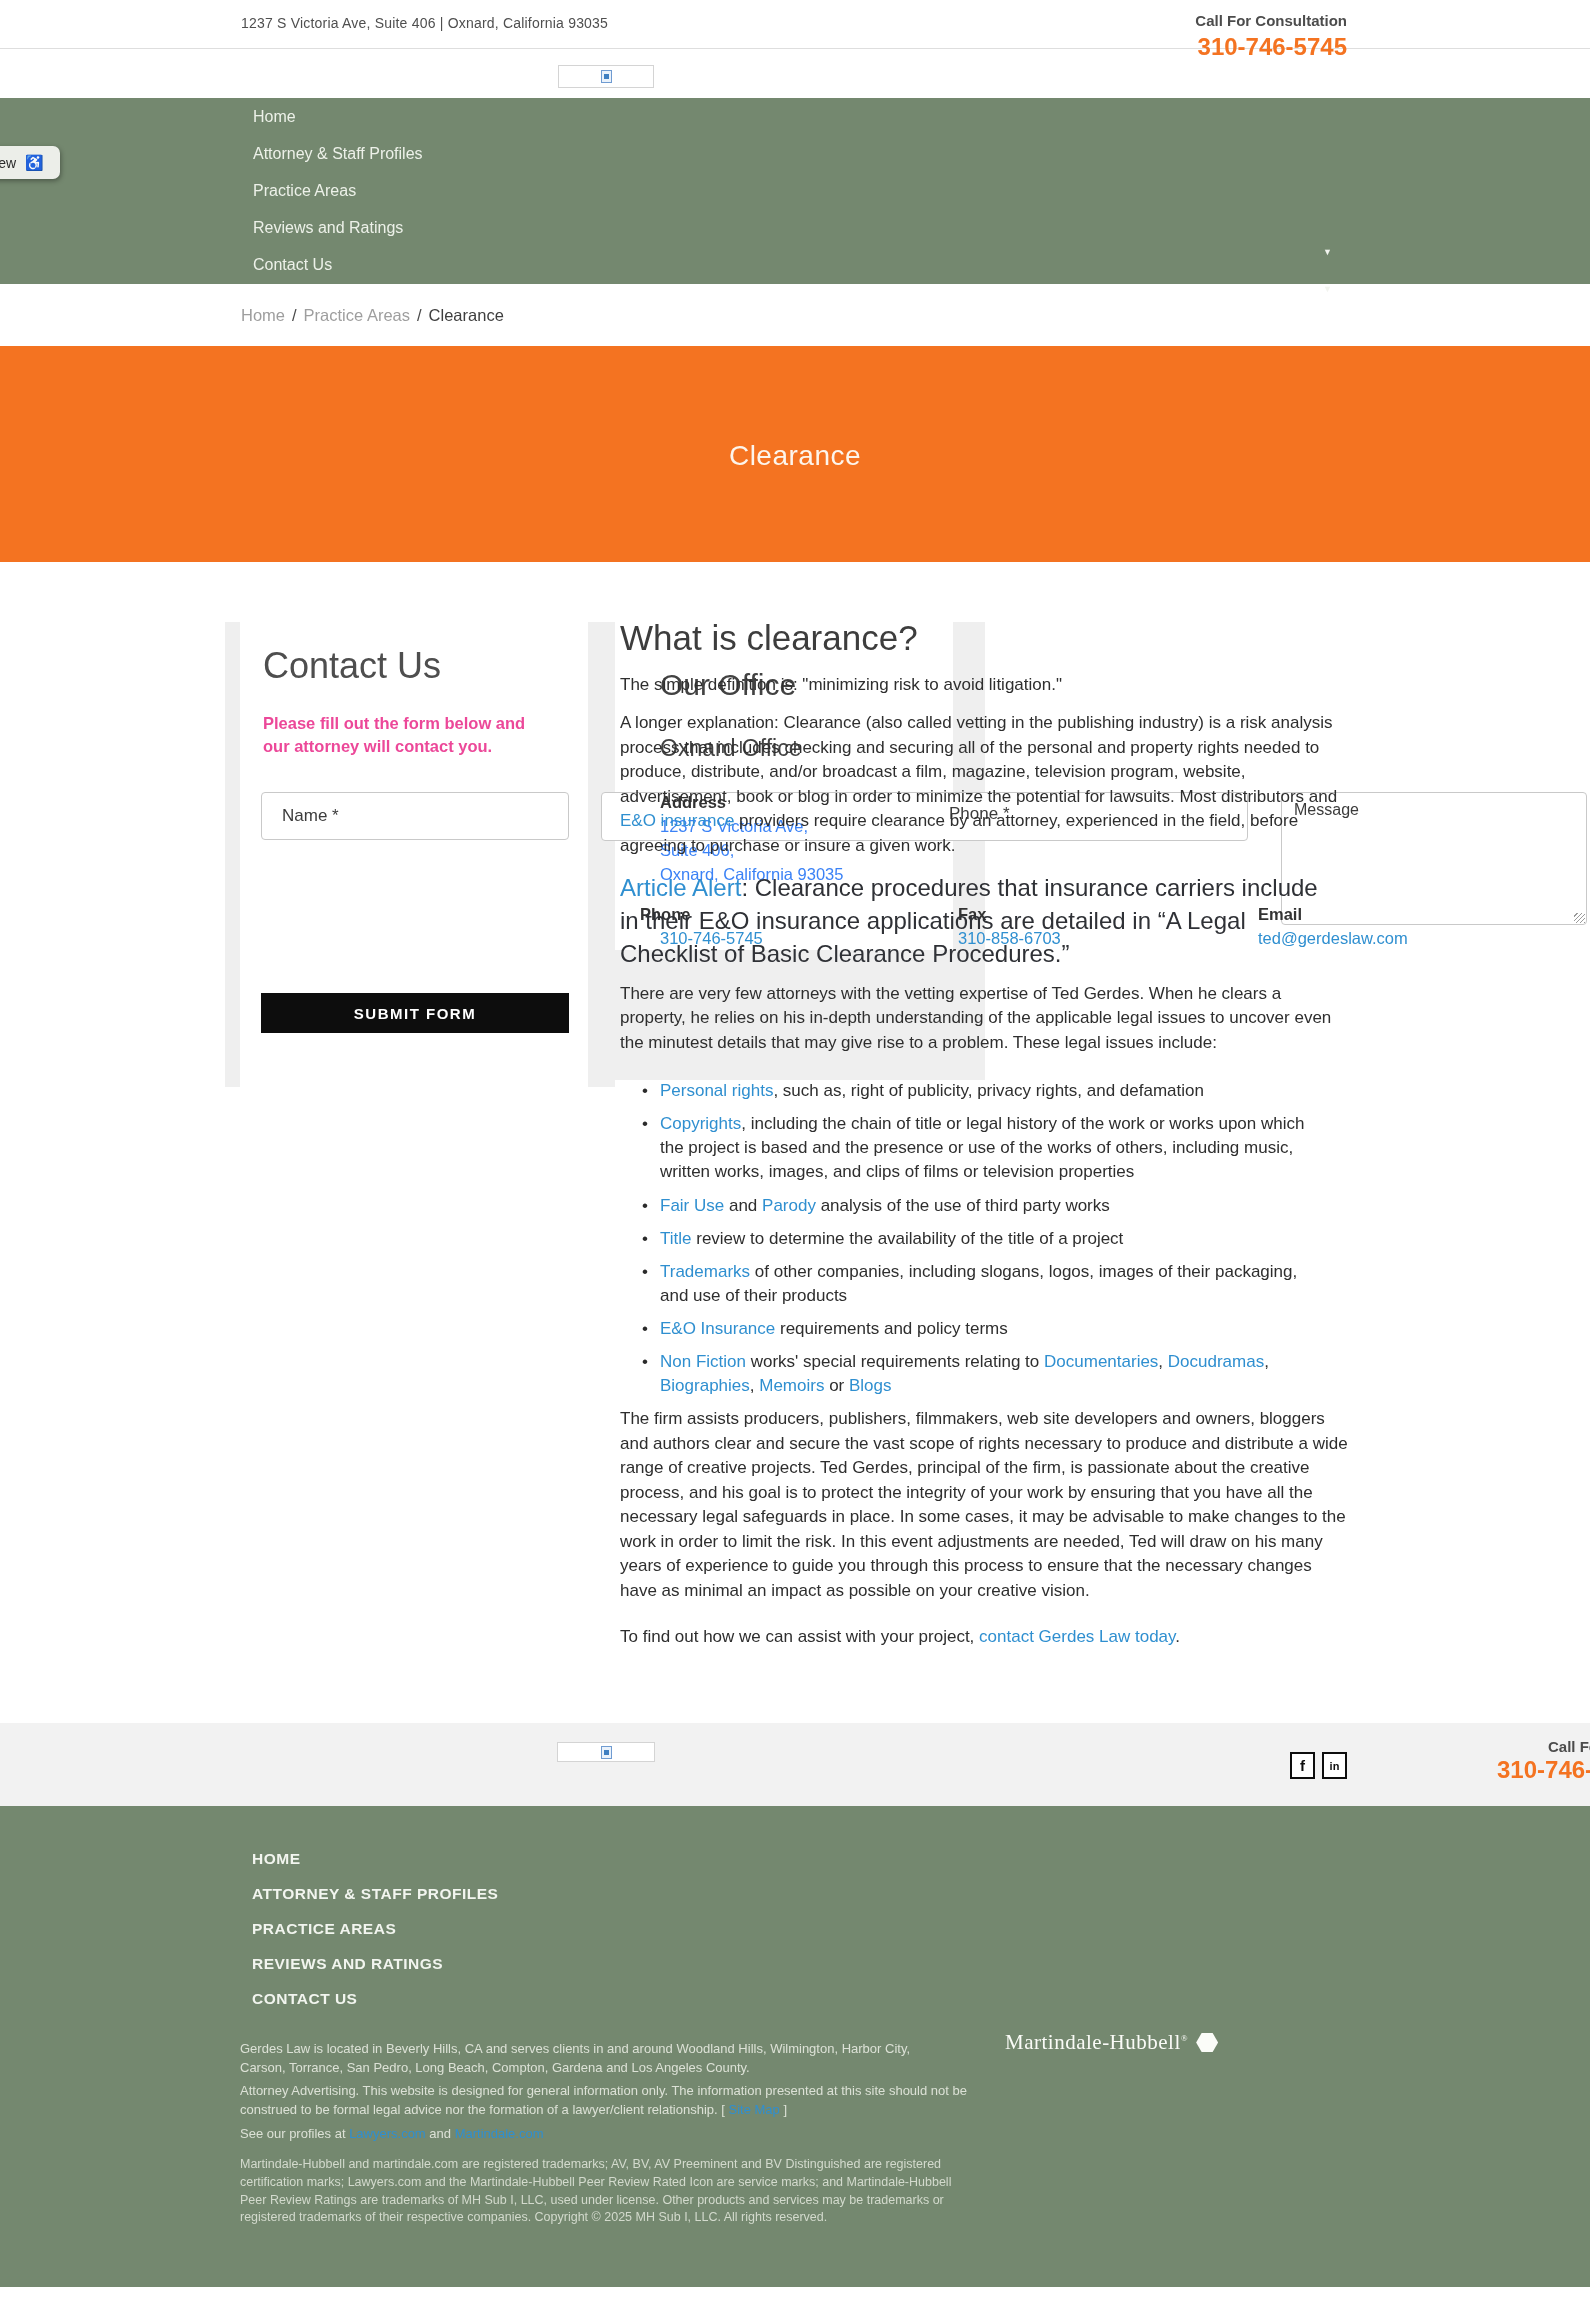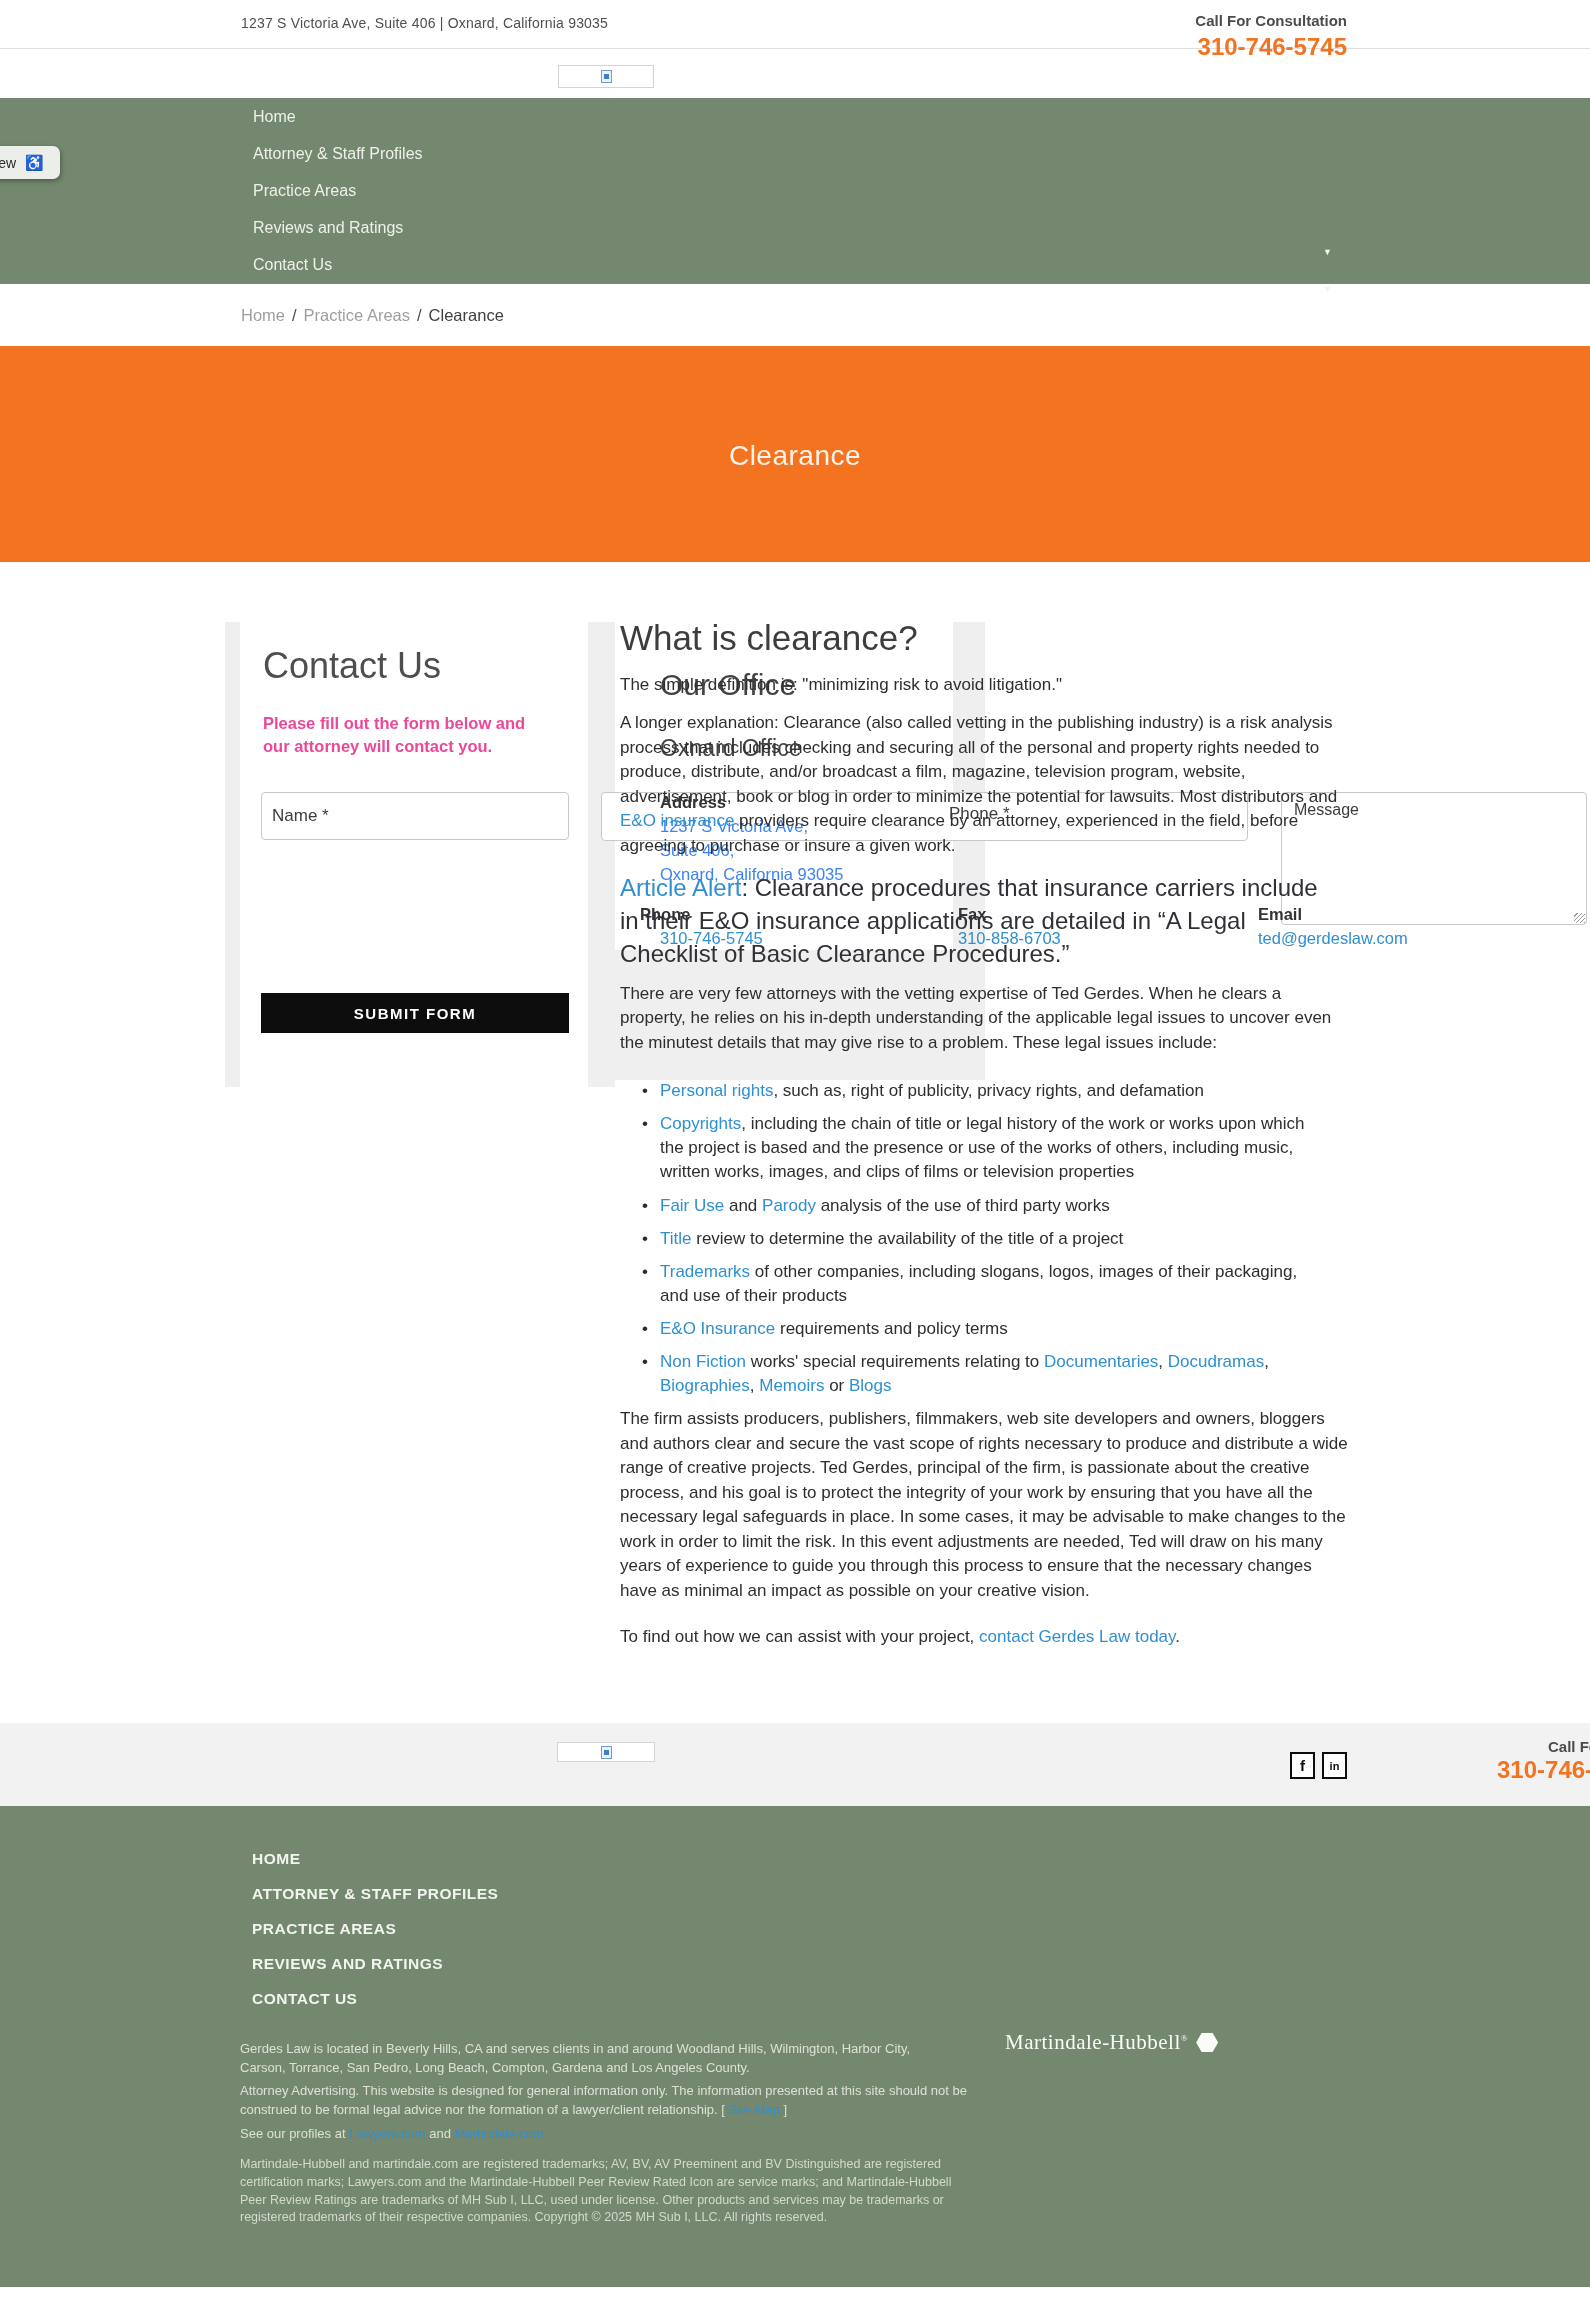--- a/index.html
+++ b/index.html
@@ -44,21 +44,21 @@
   .panel-gray-a { position:absolute; left:225px; top:622px; width:390px; height:465px; background:#efefef; z-index:1; }
   .panel-gray-b { position:absolute; left:953px; top:622px; width:32px;  height:330px; background:#efefef; z-index:1; }
   .panel-gray-c { position:absolute; left:615px; top:950px; width:370px; height:130px; background:#efefef; z-index:1; }
   .card-white   { position:absolute; left:240px; top:622px; width:348px; height:465px; background:#fff; z-index:2; }
 
   
   .contact-title { position:absolute; left:263px; top:645px; font-size:36px; font-weight:300; color:#4e4e4e; z-index:3; }
   .contact-intro { position:absolute; left:263px; top:712px; width:292px; font-size:16.5px; line-height:1.42; color:#ec4899; z-index:3;font-weight:bold; }
   .input { background:#fff; border:1px solid #c9c9c9; border-radius:4px; font-size:17px; color:#3c3c3c; font-family:"Liberation Sans",sans-serif; }
   .input::placeholder { color:#3c3c3c; opacity:1; }
-  .name-input { position:absolute; left:261px; top:792px; width:308px; height:48px; padding-left:10px; z-index:3; }
+  .name-input { position:absolute; left:261px; top:792px; width:308px; height:48px; padding-left:20px; z-index:3; }
   .submit-btn { position:absolute; left:261px; top:993px; width:308px; height:40px; background:#0d0d0d; color:#fff; border:none;
                 font-size:15px; font-weight:bold; letter-spacing:1.5px; font-family:"Liberation Sans",sans-serif; cursor:pointer; z-index:3; }
 
   
   .phone-input { position:absolute; left:601px; top:792px; width:647px; height:49px; z-index:2; }
   .phone-float-label { position:absolute; left:949px; top:804px; font-size:17px; color:#3b3b3b; z-index:3; }
   .message-box { position:absolute; left:1281px; top:792px; width:306px; height:133px; z-index:2; }
   .message-label { position:absolute; left:1294px; top:801px; font-size:16px; color:#3b3b3b; z-index:3; }
   .resize-handle { position:absolute; left:1574px; top:913px; width:11px; height:10px; z-index:3;
                    background:repeating-linear-gradient(135deg, transparent 0 2px, #9a9a9a 2px 3px); }

